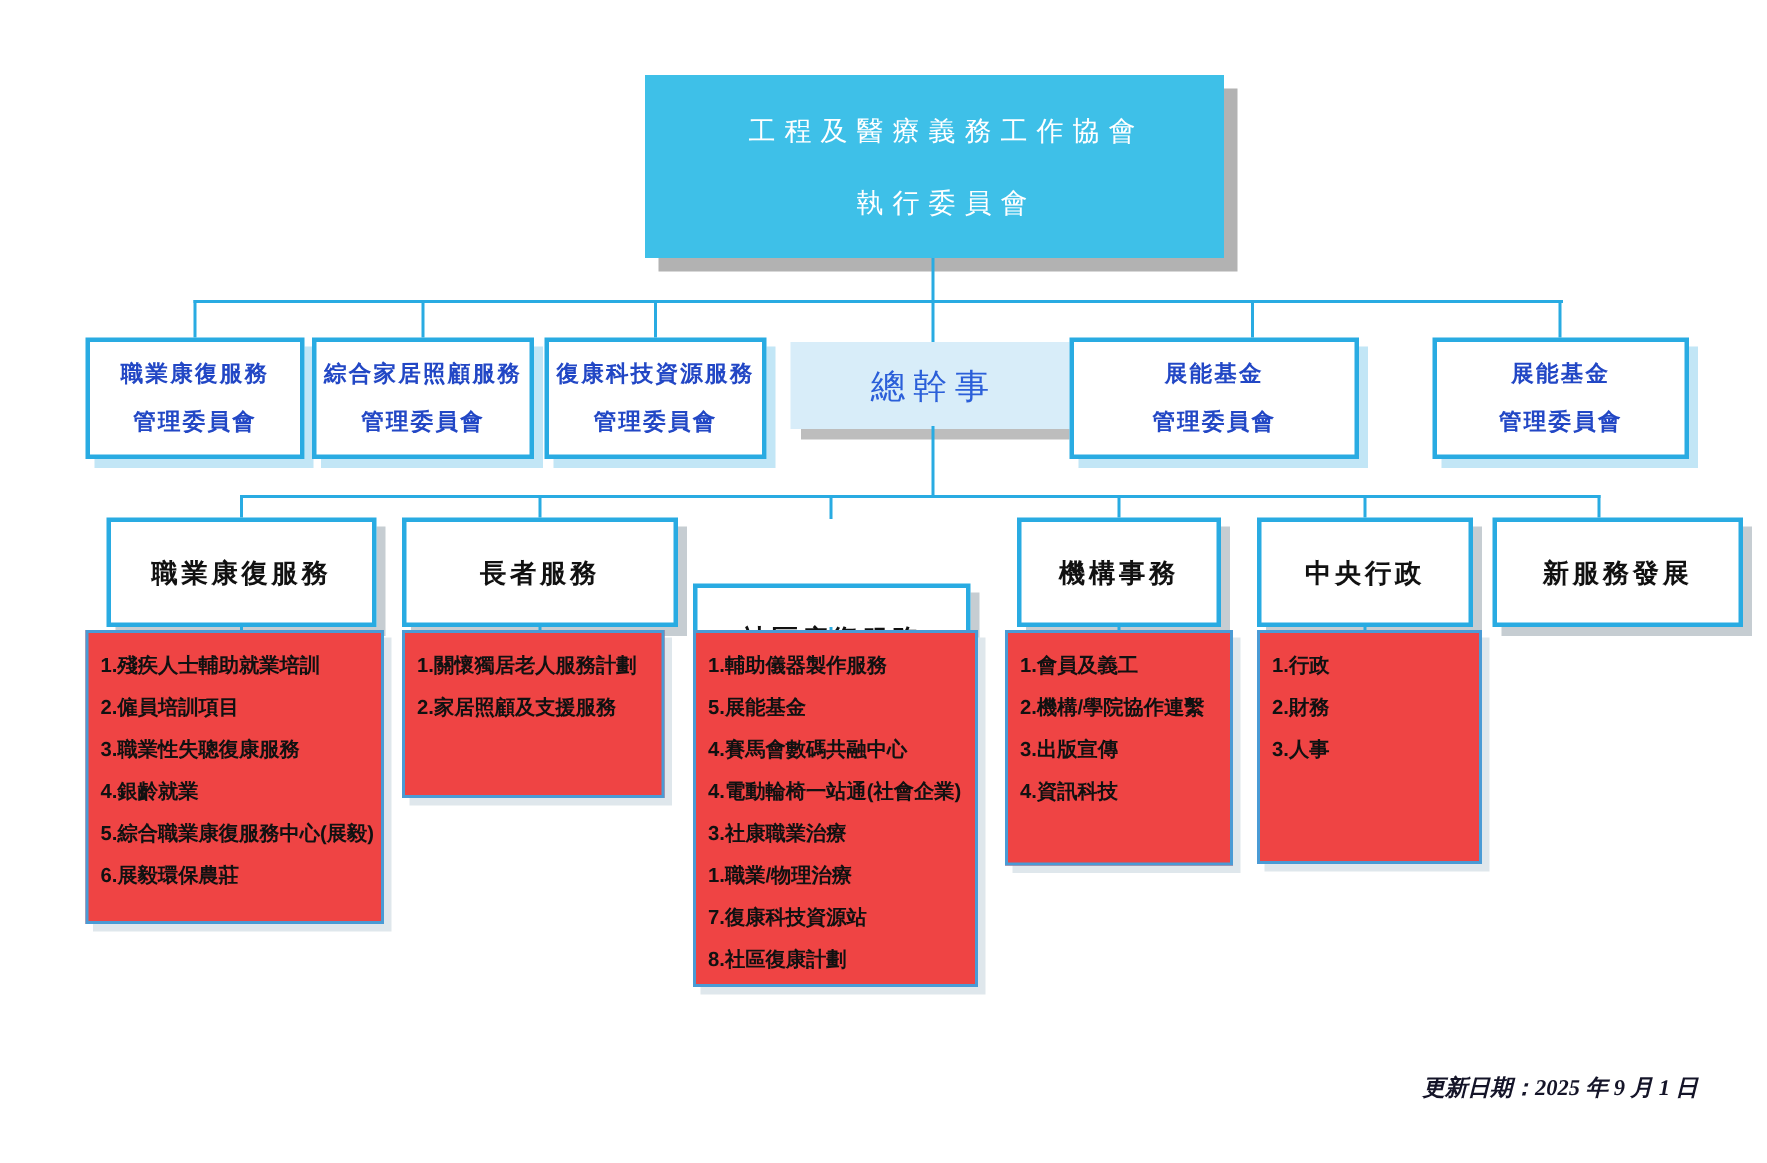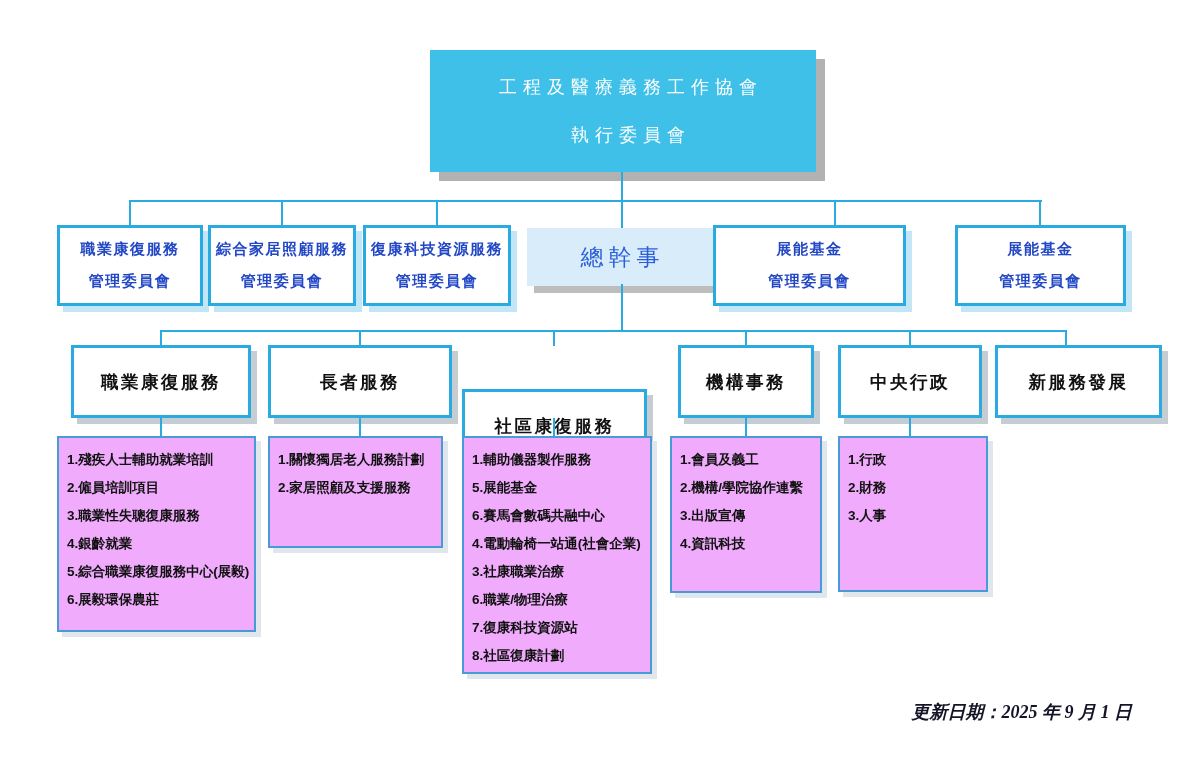--- a/index.html
+++ b/index.html
@@ -42,35 +42,35 @@
     position:absolute;top:345px;height:73px;background:#ffffff;
     border:3px solid var(--connector,#29ABE2);
     box-shadow:6px 6px 0 #c6cdd2;
     box-sizing:border-box;
     display:flex;align-items:center;justify-content:center;
   }
   .division-label{color:var(--division-text,#111111);font-weight:bold;font-size:17.5px;letter-spacing:2.5px;white-space:nowrap;}
 
   
   .svc-list{
-    position:absolute;top:436px;background:#f0abfc;
+    position:absolute;top:420px;background:#ef4444;
     border:2px solid #4A9BD5;
     box-shadow:5px 5px 0 #dfe7ec;
     box-sizing:border-box;
     padding:8px 6px 0 8px;
   }
   .list-item{
     color:#111111;font-weight:bold;font-size:13.5px;line-height:28px;white-space:nowrap;
   }
 
   
   .footer-date{
-    position:absolute;right:46px;top:700px;
+    position:absolute;right:46px;top:716px;
     font-family:"Liberation Serif","DejaVu Serif",serif;
-    font-style:italic;font-weight:bold;font-size:18px;color:#141428;
+    font-style:italic;font-weight:bold;font-size:15px;color:#141428;
     white-space:nowrap;
     margin-left:28px;
   }
 </style>
 </head>
 <body>
 
 <div class="canvas">
 
   <div class="root-box">
@@ -155,24 +155,24 @@
       <div class="list-item">5.綜合職業康復服務中心(展毅)</div>
       <div class="list-item">6.展毅環保農莊</div>
     </div>
   <div class="svc-list" style="left:268px;width:175px;height:112px;">
       <div class="list-item">1.關懷獨居老人服務計劃</div>
       <div class="list-item">2.家居照顧及支援服務</div>
     </div>
   <div class="svc-list" style="left:462px;width:190px;height:238px;">
       <div class="list-item">1.輔助儀器製作服務</div>
       <div class="list-item">5.展能基金</div>
-      <div class="list-item">6.賽馬會數碼共融中心</div>
+      <div class="list-item">4.賽馬會數碼共融中心</div>
       <div class="list-item">4.電動輪椅一站通(社會企業)</div>
       <div class="list-item">3.社康職業治療</div>
-      <div class="list-item">6.職業/物理治療</div>
+      <div class="list-item">1.職業/物理治療</div>
       <div class="list-item">7.復康科技資源站</div>
       <div class="list-item">8.社區復康計劃</div>
     </div>
   <div class="svc-list" style="left:670px;width:152px;height:157px;">
       <div class="list-item">1.會員及義工</div>
       <div class="list-item">2.機構/學院協作連繫</div>
       <div class="list-item">3.出版宣傳</div>
       <div class="list-item">4.資訊科技</div>
     </div>
   <div class="svc-list" style="left:838px;width:150px;height:156px;">

